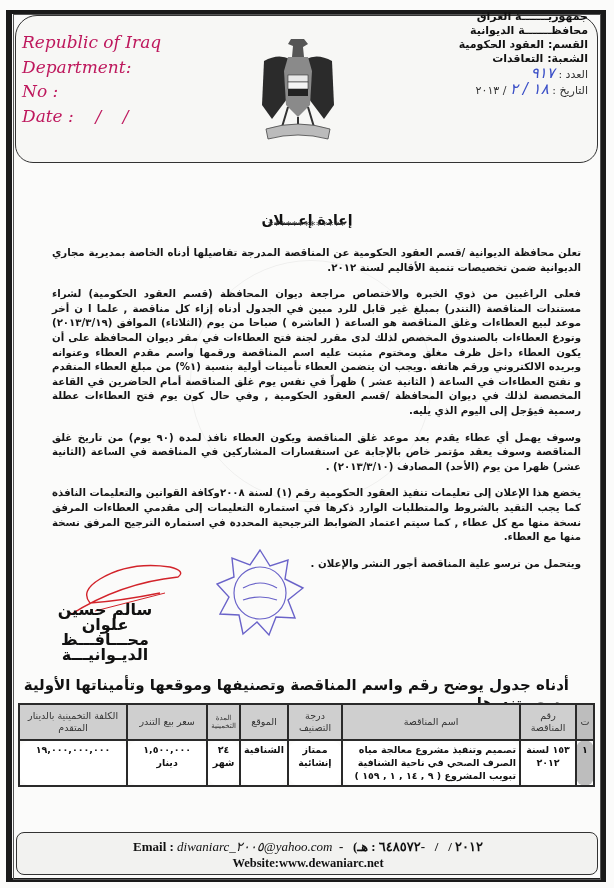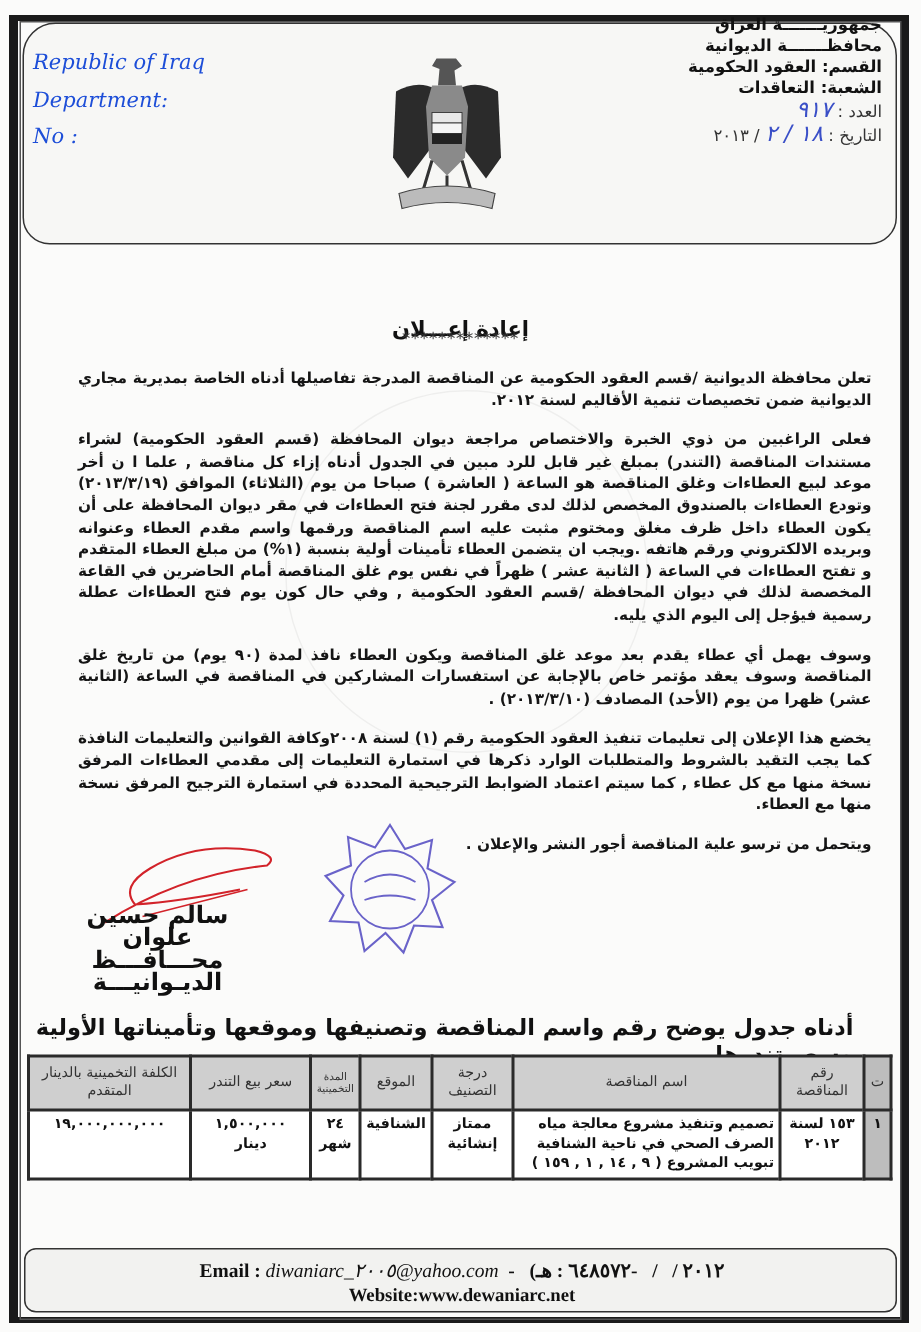--- a/index.html
+++ b/index.html
@@ -16,41 +16,41 @@
   }
   .frame-inner {
     position:absolute; left:13px; top:14px; width:588px; height:866px;
     border:1px solid #555; box-sizing:border-box;
   }
   .header-box {
     position:absolute; left:15px; top:15px; width:583px; height:148px;
     border:1.5px solid #333; border-radius:22px 22px 18px 18px; box-sizing:border-box;
     background:#f7f7f5;
   }
-  .en-header { position:absolute; left:22px; top:30px; font-family:"DejaVu Serif", serif; font-style:italic; font-size:14px; line-height:24.5px; color:#1d4ed8; }
+  .en-header { position:absolute; left:22px; top:30px; font-family:"DejaVu Serif", serif; font-style:italic; font-size:17px; line-height:24.5px; color:#be185d; }
   .en-header div { white-space:nowrap; }
   .ar-header { position:absolute; right:26px; top:10px; direction:rtl; text-align:right; font-size:11px; line-height:14px; font-weight:bold; color:#111; }
   .ar-header .light { font-weight:normal; color:#333; }
   .hand { color:#3a4fc7; font-style:italic; font-size:15px; font-weight:normal; }
   .emblem { position:absolute; left:258px; top:35px; width:80px; height:112px; }
   .doc-title { position:absolute; left:0; width:614px; top:212px; text-align:center; font-size:14px; font-weight:bold; direction:rtl; }
   .stars { position:absolute; left:0; width:614px; top:219px; text-align:center; font-size:11px; letter-spacing:0.5px; color:#333; }
   .body-text { position:absolute; left:40px; width:553px; top:234px; direction:rtl; text-align:justify; font-size:10.2px; line-height:14.6px; font-weight:bold; color:#151515; }
   .body-text p { margin:12px; }
   .stamp { position:absolute; left:215px; top:548px; width:90px; height:90px; }
   .signature { position:absolute; left:60px; top:563px; width:125px; height:55px; }
   .signer { position:absolute; left:40px; top:602px; direction:rtl; text-align:center; width:130px; font-size:16px; font-weight:bold; line-height:15px; }
   .table-caption { position:absolute; right:45px; top:676px; direction:rtl; font-size:15px; font-weight:bold; }
   table.tender {
     position:absolute; left:18px; top:703px; width:577px; border-collapse:collapse; direction:rtl;
     border:2px solid #1b1b1b; font-size:9.5px;
   }
   table.tender th, table.tender td { border:2px solid #2a2a2a; padding:2px 3px; text-align:center; vertical-align:top; }
   table.tender th { background:#cfcfcf; font-weight:normal; color:#333; height:30px; vertical-align:middle; line-height:12px; }
-  table.tender td { background:#fff; height:40px; font-weight:bold; line-height:13px; }
+  table.tender td { background:#fff; height:40px; font-weight:bold; line-height:13px;border-radius:13px; }
   table.tender th.narrow { font-size:7px; line-height:8px; }
   table.tender th.idx, table.tender td.idx { background:#bdbdbd; width:10px; }
   table.tender td.name { text-align:right; }
   .footer-box { position:absolute; left:16px; top:832px; width:582px; height:43px; border:1.5px solid #333; border-radius:8px; box-sizing:border-box; background:#f2f2f0; }
   .footer-line1 { position:absolute; left:0; width:582px; top:6px; text-align:center; font-family:"Liberation Serif", serif; font-weight:bold; font-size:13px; white-space:nowrap; }
   .footer-line1 i { font-style:italic; font-weight:normal; }
   .footer-line2 { position:absolute; left:0; width:582px; top:23px; text-align:center; font-family:"Liberation Serif", serif; font-weight:bold; font-size:12.5px; }
   .watermark { position:absolute; left:190px; top:260px; width:240px; height:240px; border-radius:50%; border:1px solid rgba(0,0,0,0.05); }
 </style>
 </head>
@@ -58,20 +58,21 @@
 
 <div class="frame-outer"></div>
 <div class="frame-inner"></div>
 
 <div class="header-box"></div>
 
 <div class="en-header">
   <div>Republic of Iraq</div>
   <div>Department:</div>
   <div>No :</div>
+  <div style="white-space:pre;">Date :    /    /</div>
 </div>
 
 <svg class="emblem" viewBox="0 0 80 112">
   <path d="M33 4 L46 4 L50 9 L45 12 L46 22 L34 22 L35 11 L30 9 Z" fill="#555"></path>
   <path d="M6 26 Q20 18 32 24 L32 60 L14 84 L4 70 Z" fill="#2b2b2b"></path>
   <path d="M74 26 Q60 18 48 24 L48 60 L66 84 L76 70 Z" fill="#2b2b2b"></path>
   <path d="M30 22 L50 22 L54 36 L52 70 L40 82 L28 70 L26 36 Z" fill="#8a8a8a"></path>
   <rect x="30" y="40" width="20" height="7" fill="#e8e8e8" stroke="#333" stroke-width="0.6"></rect>
   <rect x="30" y="47" width="20" height="7" fill="#f5f5f5" stroke="#333" stroke-width="0.6"></rect>
   <rect x="30" y="54" width="20" height="7" fill="#222"></rect>

